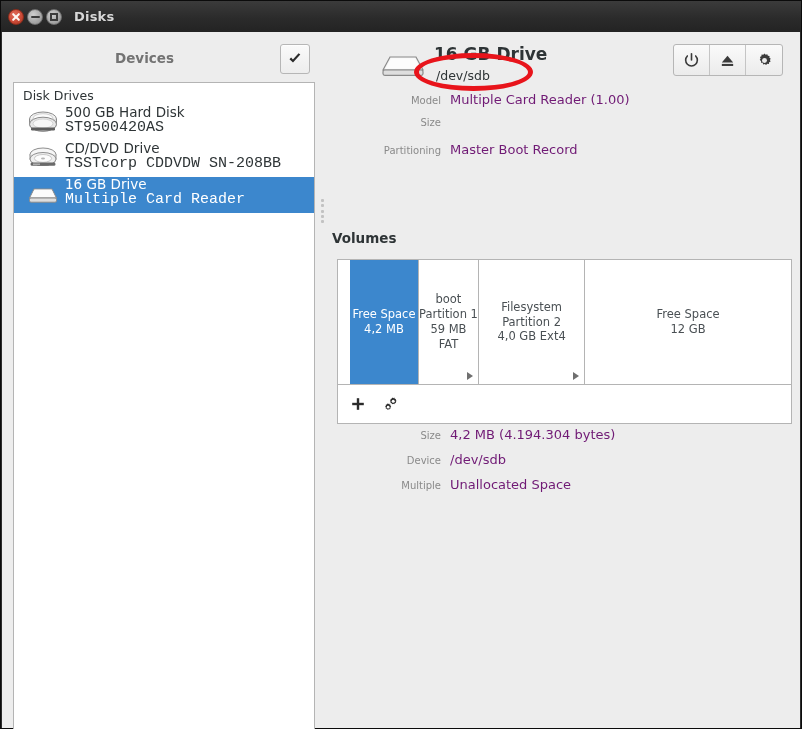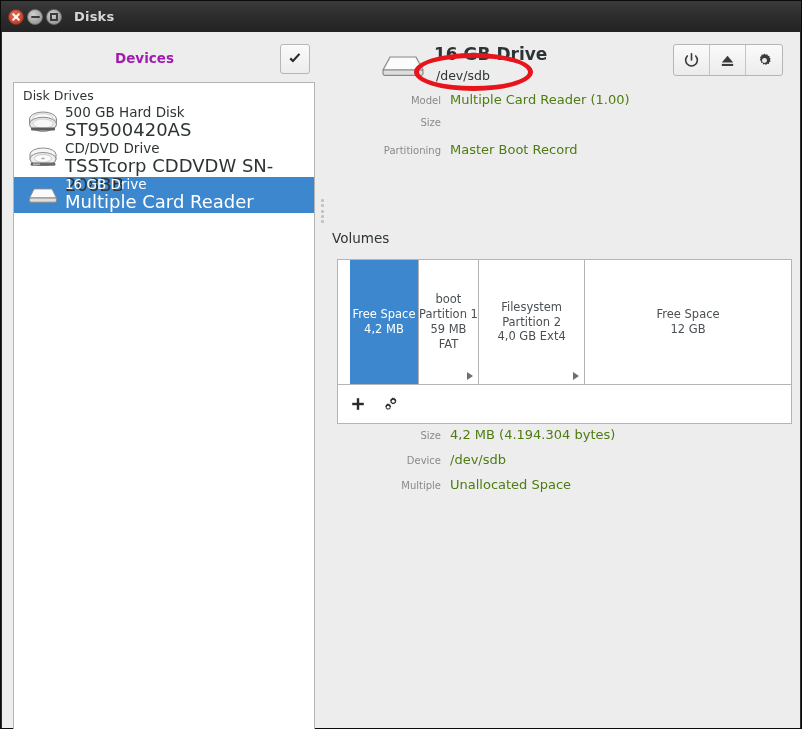--- a/index.html
+++ b/index.html
@@ -60,21 +60,21 @@
   }
 
   
   .devices-header {
     position: absolute; left: 10px; top: 10px;
     width: 303px; height: 38px;
   }
   .devices-title {
     position: absolute; left: 0; top: 8px; width: 265px;
     text-align: center;
-    font-size: 13.5px; font-weight: bold; color: #a21caf;
+    font-size: 13.5px; font-weight: bold; color: #737373;
   }
   .check-btn {
     position: absolute; left: 268px; top: 2px;
     width: 30px; height: 30px;
     background: linear-gradient(to bottom, #fafafa 0%, #ededed 100%);
     border: 1px solid #b6b6b6; border-radius: 3px;
     display: flex; align-items: center; justify-content: center;
     box-shadow: 0 1px 0 rgba(255,255,255,.75) inset;
   }
   .check-btn svg { display:block; }
@@ -90,21 +90,21 @@
     font-size: 12.5px; color: #2e3436;
   }
   .devrow {
     display: flex; 
     height: 36px; padding-left: 9px;
   }
   .devrow.selected { background: #3c87cd; }
   .devicon { width: 40px; flex: 0 0 40px; display:flex; align-items:center; justify-content:center; }
   .devtext { line-height: 1.08; padding-left: 2px; }
   .devname { font-size: 13.5px; color: #2e3436; }
-  .devsub  { font-size: 18px; color: #2e3436; }
+  .devsub  { font-size: 15px; color: #2e3436; font-family: Liberation Mono, monospace; }
   .devrow.selected .devname, .devrow.selected .devsub { color: #ffffff; }
 
   
   .right { position: absolute; left: 322px; top: 0; width: 476px; height: 696px; }
   .bigicon { position: absolute; left: 55px; top: 16px; }
   .drive-title {
     position: absolute; left: 110px; top: 12px;
     font-size: 17px; font-weight: bold; color: #2e3436;
   }
   .drive-dev {
@@ -125,25 +125,25 @@
     border-right: 1px solid #c5c5c5;
   }
   .toolbtn:last-child { border-right: none; }
 
   .kvlist { position: absolute; left: 0; top: 60px; width: 476px; }
   .kvrow { display: flex; height: 25px; align-items: baseline; }
   .kvkey {
     width: 126px; text-align: right; padding-right: 9px;
     font-size: 10px; color: #8a8a8a;
   }
-  .kvval { font-size: 13px; color: #4d7c0f; }
+  .kvval { font-size: 13px; color: #701a75; }
 
   .vol-title {
     position: absolute; left: 8px; top: 198px;
-    font-size: 13.5px; font-weight: normal; color: #2e3436;
+    font-size: 13.5px; font-weight: bold; color: #2e3436;
   }
 
   .grip {
     position: absolute; left: -5px; top: 165px;
     width: 7px; height: 28px;
     display: flex; flex-direction: column; justify-content: space-between;
     align-items: center; padding: 2px 0;
   }
   .grip i { display:block; width:3px; height:3px; background:#c2c2c2; border-radius:1px; }
 

